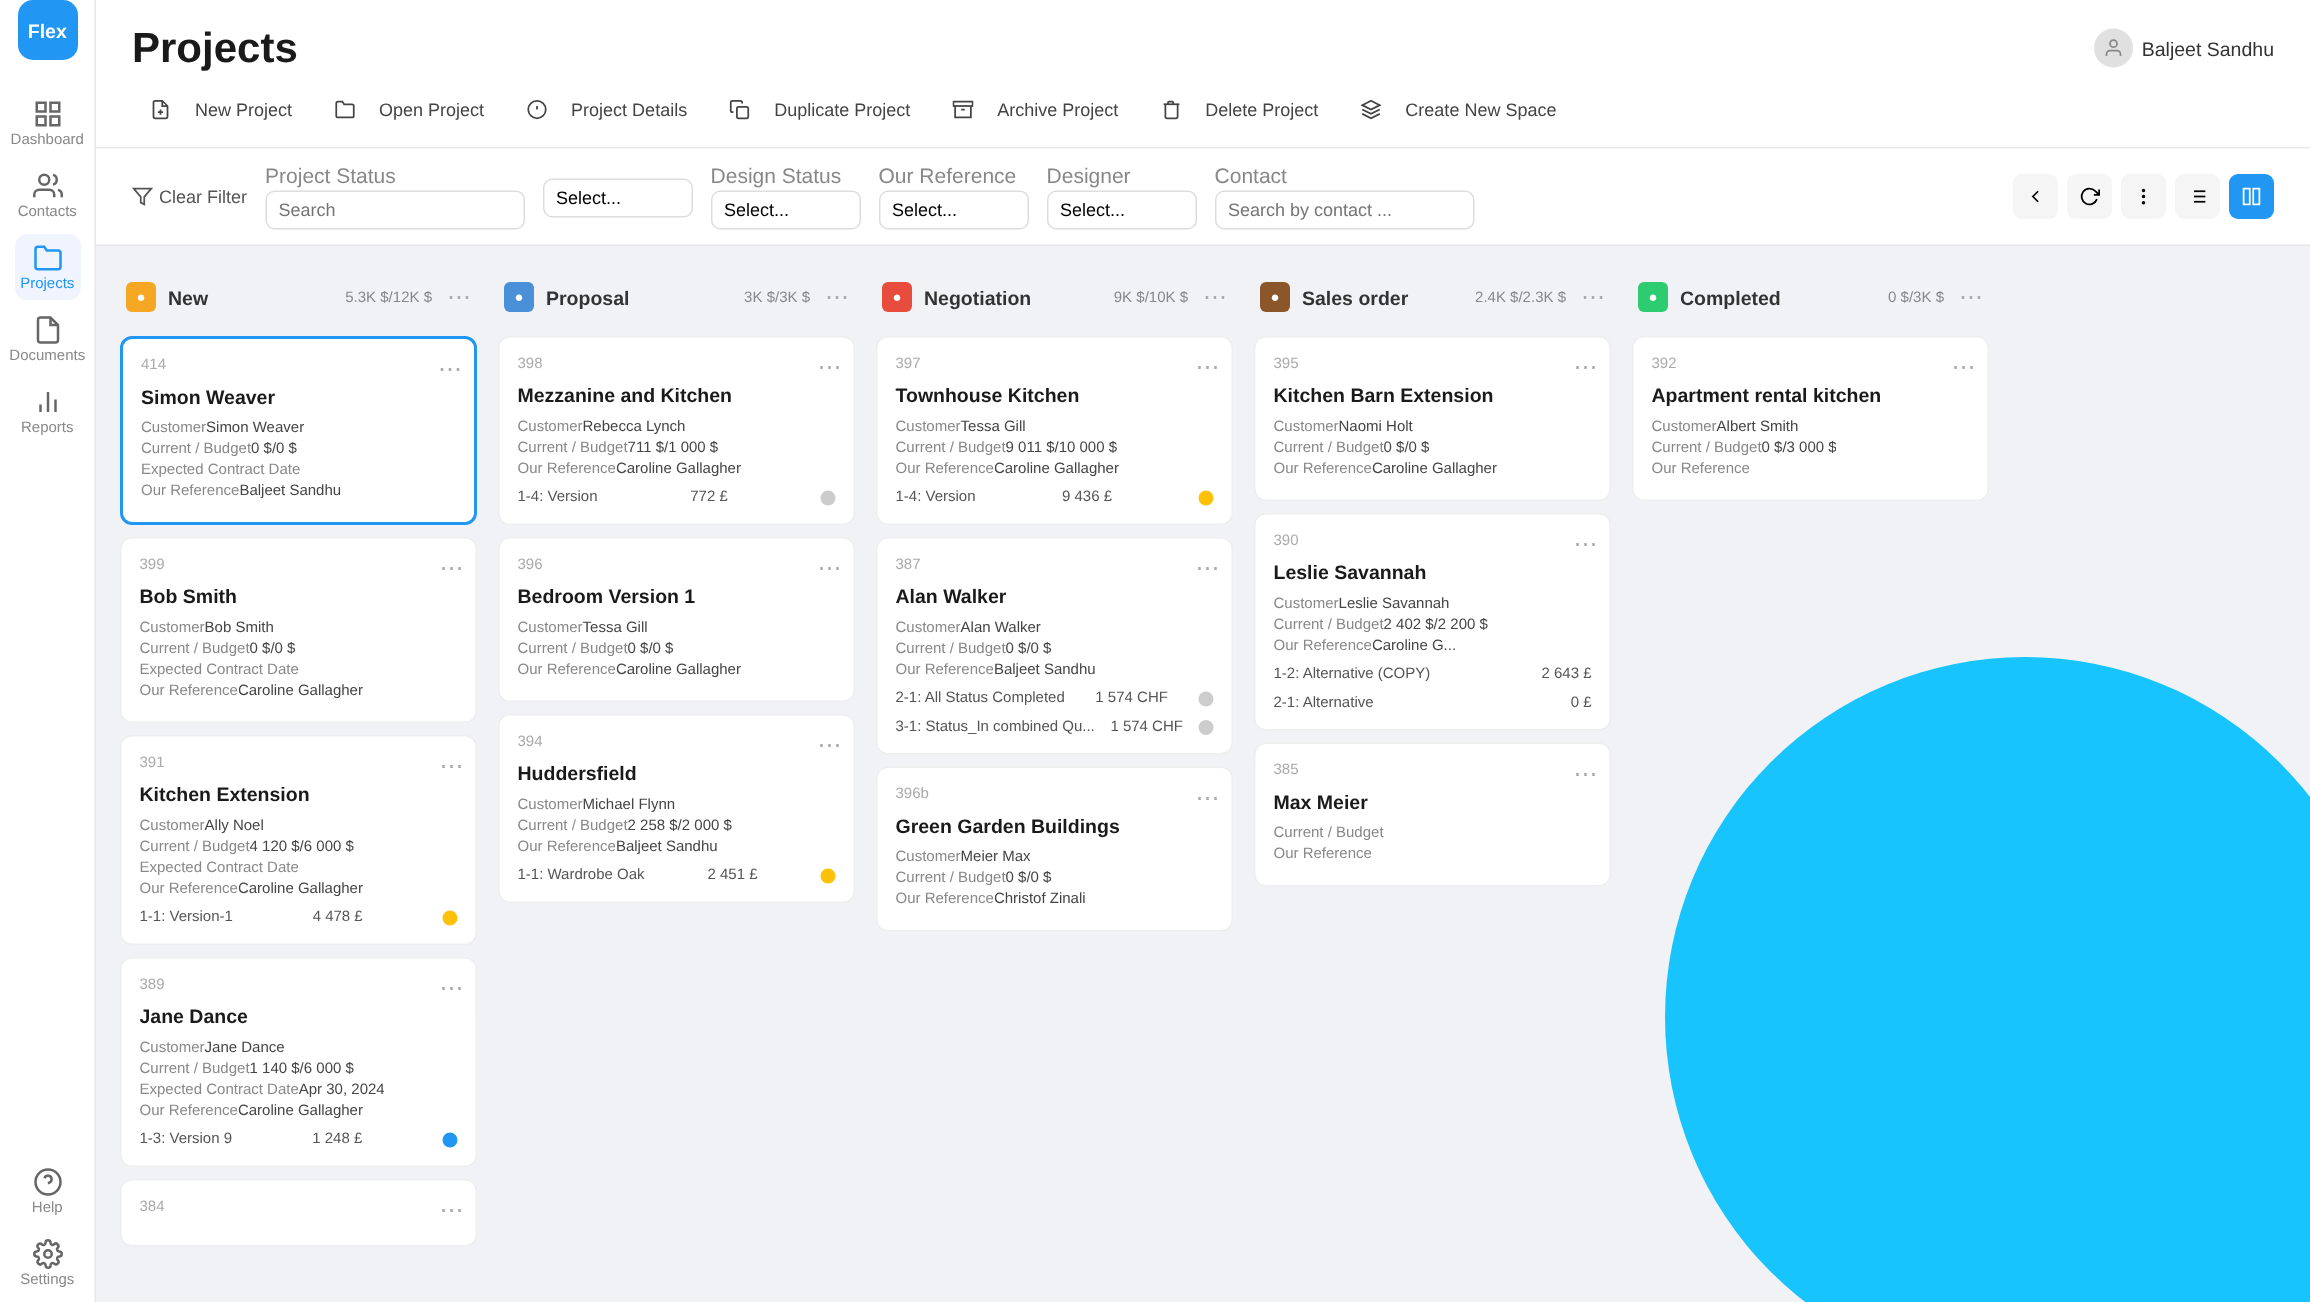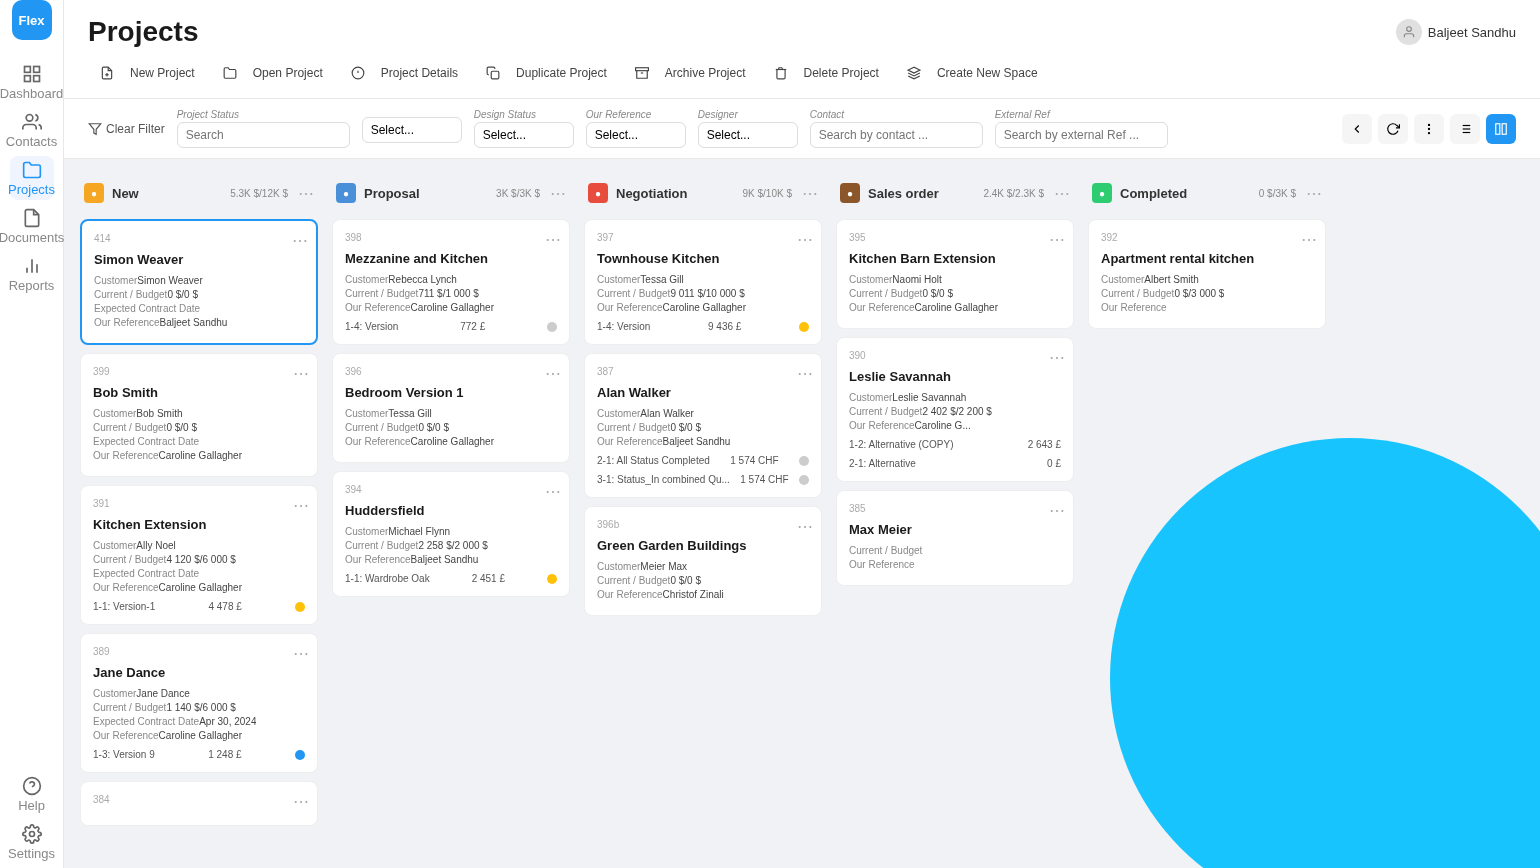--- a/index.html
+++ b/index.html
@@ -6,21 +6,21 @@
     body { font-family: -apple-system, BlinkMacSystemFont, 'Segoe UI', sans-serif; background: #f0f2f5; display: flex; height: 868px; overflow: hidden; }
 
     
     .sidebar { width: 64px; background: #fff; display: flex; flex-direction: column; align-items: center; padding: 0 0; border-right: 1px solid #e8e8e8; flex-shrink: 0; z-index: 10; }
     .sidebar-logo { width: 40px; height: 40px; background: #2196f3; border-radius: 10px; display: flex; align-items: center; justify-content: center; margin-bottom: 20px; }
     .sidebar-logo-text { color: #fff; font-weight: 700; font-size: 13px; }
     .sidebar-item { width: 44px; height: 44px; display: flex; flex-direction: column; align-items: center; justify-content: center; border-radius: 8px; cursor: pointer; margin-bottom: 4px; gap: 2px; }
     .sidebar-item:hover, .sidebar-item.active { background: #f0f4ff; }
     .sidebar-item svg { width: 20px; height: 20px; color: #666; }
     .sidebar-item.active svg { color: #2196f3; }
-    .sidebar-item span { font-size: 13px; color: #888; }
+    .sidebar-item span { font-size: 10px; color: #888; }
     .sidebar-item.active span { color: #2196f3; }
     .sidebar-spacer { flex: 1; }
 
     
     .main { flex: 1; display: flex; flex-direction: column; overflow: hidden; }
 
     
     .header { background: #fff; padding: 16px 24px 0; border-bottom: 1px solid #e8e8e8; }
     .header-top { display: flex; align-items: center; justify-content: space-between; margin-bottom: 12px; }
     .page-title { font-size: 28px; font-weight: 600; color: #1a1a1a; }
@@ -28,21 +28,21 @@
     .quick-search label { font-size: 11px; color: #888; }
     .quick-search input { border: 1px solid #ddd; border-radius: 6px; padding: 5px 10px; font-size: 12px; width: 180px; outline: none; }
     .toolbar { display: flex; gap: 4px; padding-bottom: 12px; flex-wrap: wrap; }
     .toolbar-btn { display: flex; align-items: center; gap: 16px; padding: 6px 12px; border: none; background: none; cursor: pointer; font-size: 12px; color: #444; border-radius: 6px; white-space: nowrap; }
     .toolbar-btn svg { width: 14px; height: 14px; }
 
     
     .filter-bar { background: #fff; padding: 10px 24px; border-bottom: 1px solid #e8e8e8; display: flex; align-items: center; gap: 12px; flex-wrap: wrap; }
     .filter-clear { display: flex; align-items: center; gap: 4px; font-size: 12px; color: #555; cursor: pointer; }
     .filter-group { display: flex; flex-direction: column; gap: 2px; }
-    .filter-label { font-size: 10px; color: #888; font-style: italic; }
+    .filter-label { font-size: 14px; color: #888; }
     .filter-select { border: 1px solid #ddd; border-radius: 6px; padding: 5px 24px 5px 8px; font-size: 12px; background: #fff; cursor: pointer; appearance: none; min-width: 100px; }
     .filter-input { border: 1px solid #ddd; border-radius: 6px; padding: 5px 8px; font-size: 12px; outline: none; min-width: 110px; }
     .view-controls { margin-left: auto; display: flex; align-items: center; gap: 6px; }
     .icon-btn { width: 30px; height: 30px; border: none; border-radius: 6px; cursor: pointer; display: flex; align-items: center; justify-content: center; background: #f5f5f5; }
     .icon-btn.active { background: #2196f3; color: #fff; }
     .icon-btn svg { width: 14px; height: 14px; }
 
     
     .board { flex: 1; overflow-x: auto; overflow-y: hidden; padding: 16px; display: flex; gap: 12px; }
     .column { min-width: 240px; width: 240px; display: flex; flex-direction: column; flex-shrink: 0; }
@@ -258,24 +258,20 @@
     <div class="filter-group">
       <label class="filter-label">Designer</label>
       <select class="filter-select">
         <option>Select...</option>
       </select>
     </div>
     <div class="filter-group">
       <label class="filter-label">Contact</label>
       <input class="filter-input" type="text" placeholder="Search by contact ..." style="">
     </div>
-    <div class="filter-group">
-      <label class="filter-label">External Ref</label>
-      <input class="filter-input" type="text" placeholder="Search by external Ref ..." style="">
-    </div>
     <div class="view-controls">
       <button class="icon-btn">
         <svg viewBox="0 0 24 24" fill="none" stroke="currentColor" stroke-width="2">
             <polyline points="15 18 9 12 15 6"></polyline>
           </svg>
       </button>
       <button class="icon-btn">
         <svg viewBox="0 0 24 24" fill="none" stroke="currentColor" stroke-width="2">
             <polyline points="23 4 23 10 17 10"></polyline>
             <path d="M20.49 15a9 9 0 1 1-2.12-9.36L23 10"></path>

